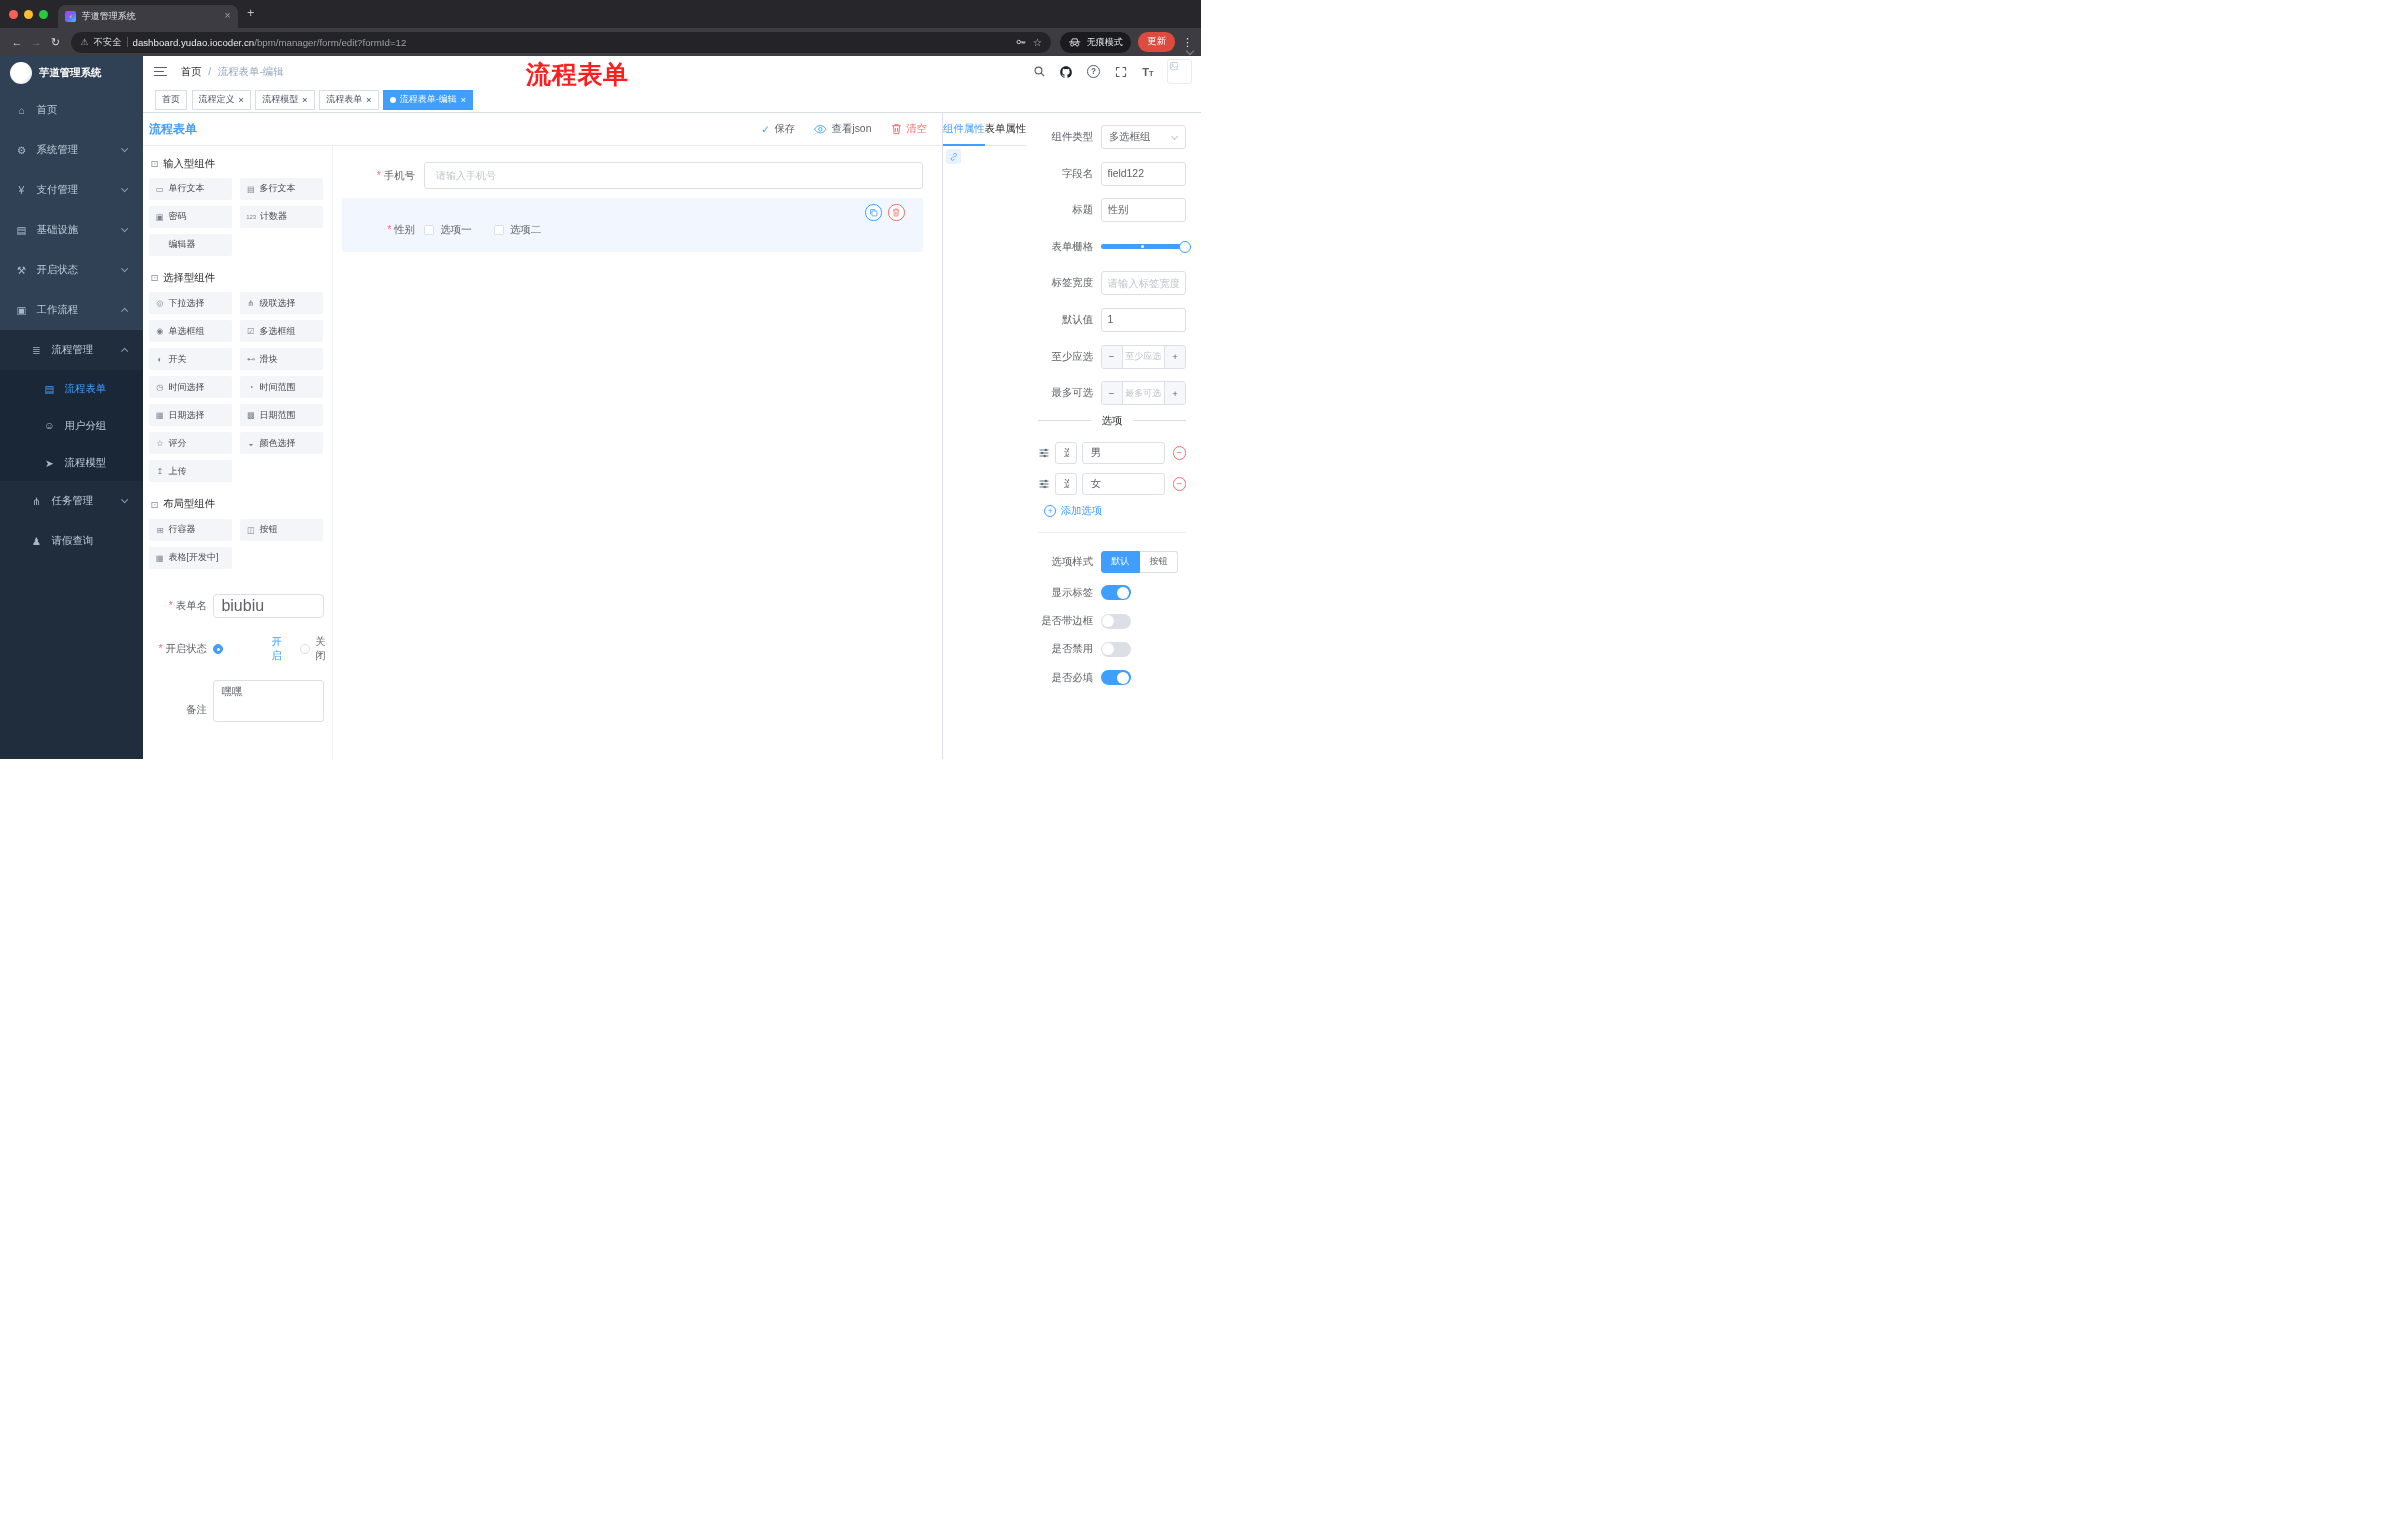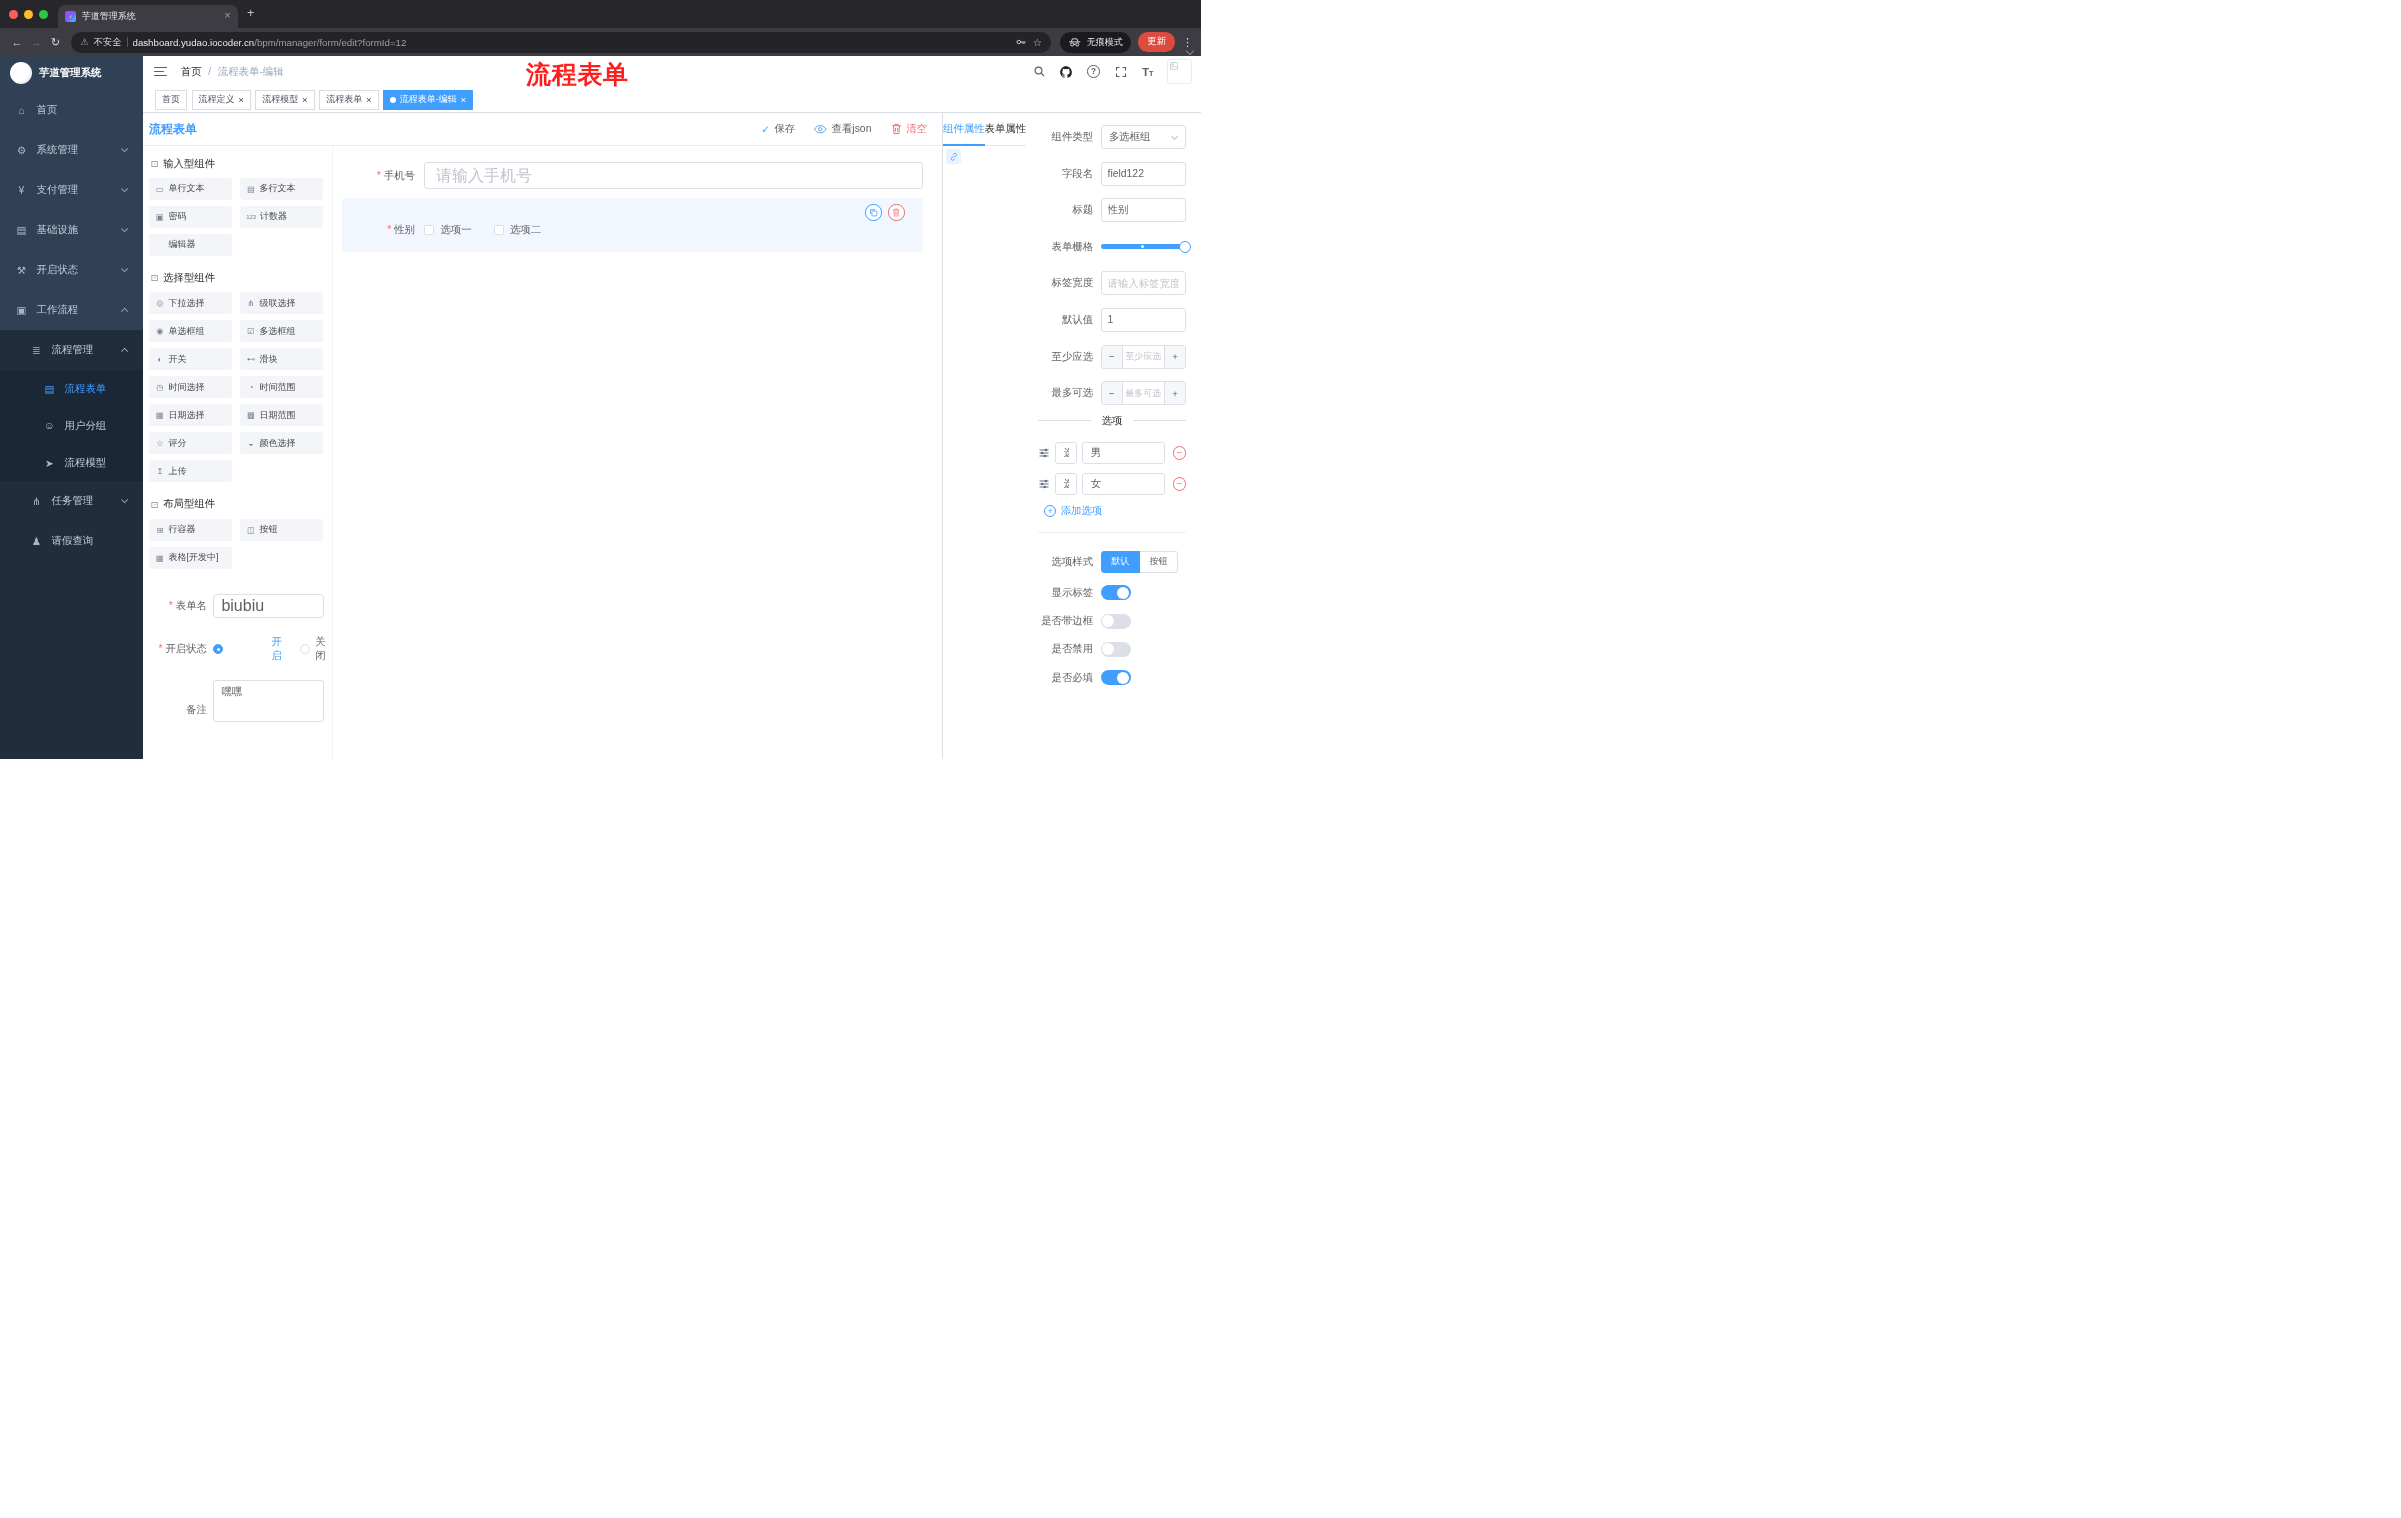--- a/index.html
+++ b/index.html
@@ -102,21 +102,21 @@
   .radio { display:flex; align-items:center; gap:5.2px; font-size:10.4px; color:#606266; cursor:pointer;}
   .rdot { width:10.4px; height:10.4px; border-radius:50%; border:0.7px solid #dcdfe6; background:#fff; position:relative; flex-shrink:0;}
   .radio.on { color:#409eff;gap:48px; }
   .radio.on .rdot { background:#409eff; border-color:#409eff; }
   .radio.on .rdot::after { content:""; position:absolute; left:3px; top:3px; width:3px; height:3px; border-radius:50%; background:#fff; }
 
   
   .canvas { flex:1; padding:16.3px 19.3px 0 9px; min-width:0; }
   .crow { display:flex; align-items:center; }
   .clabel { width:82px; text-align:right; padding-right:9px; font-size:10.4px; color:#606266; white-space:nowrap; flex-shrink:0;}
-  .cinput { flex:1; height:27px; border:0.7px solid #dcdfe6; border-radius:3px; padding:0 11px; font-size:16px; color:#606266; font-family:inherit; outline:none; min-width:0;}
+  .cinput { flex:1; height:27px; border:0.7px solid #dcdfe6; border-radius:3px; padding:0 11px; font-size:10px; color:#606266; font-family:inherit; outline:none; min-width:0;}
   .cinput::placeholder { color:#c0c4cc; }
   .selblock { margin-top:9px; background:#f2f6fe; border-radius:3px; position:relative; padding:25px 0 15px 0; }
   .acts { position:absolute; top:6px; right:18px; display:flex; gap:6.7px; }
   .actbtn { width:16.3px; height:16.3px; border-radius:50%; background:#fff; display:flex; align-items:center; justify-content:center; cursor:pointer;}
   .actbtn.copy { border:0.7px solid #409eff; color:#409eff; }
   .actbtn.del { border:0.7px solid #f56c6c; color:#f56c6c; }
   .cbgroup { display:flex; gap:22px; align-items:center; }
   .cb { display:flex; align-items:center; gap:6px; font-size:10.4px; color:#606266; cursor:pointer;}
   .cbbox { width:10.4px; height:10.4px; border:0.7px solid #dcdfe6; border-radius:1.5px; background:#fff; flex-shrink:0;}
 

